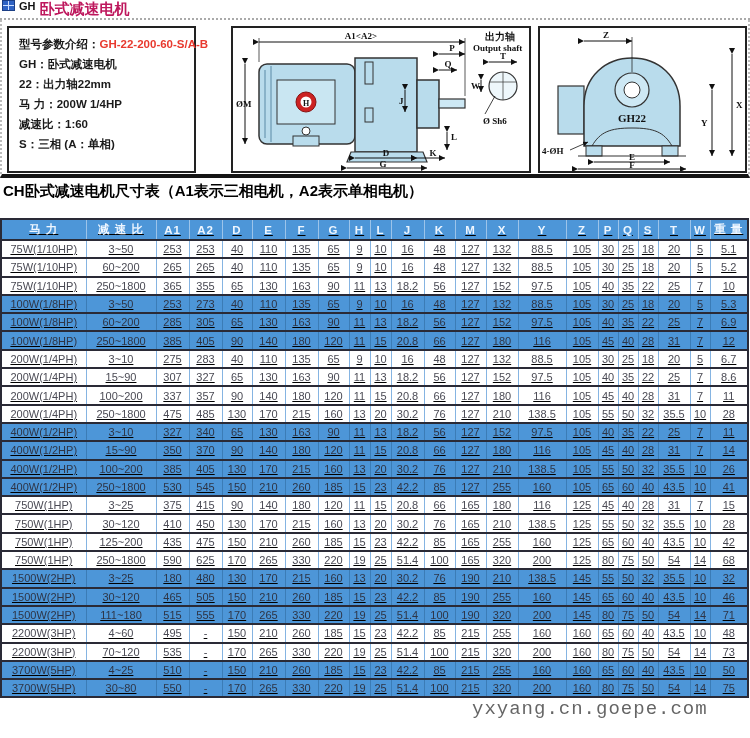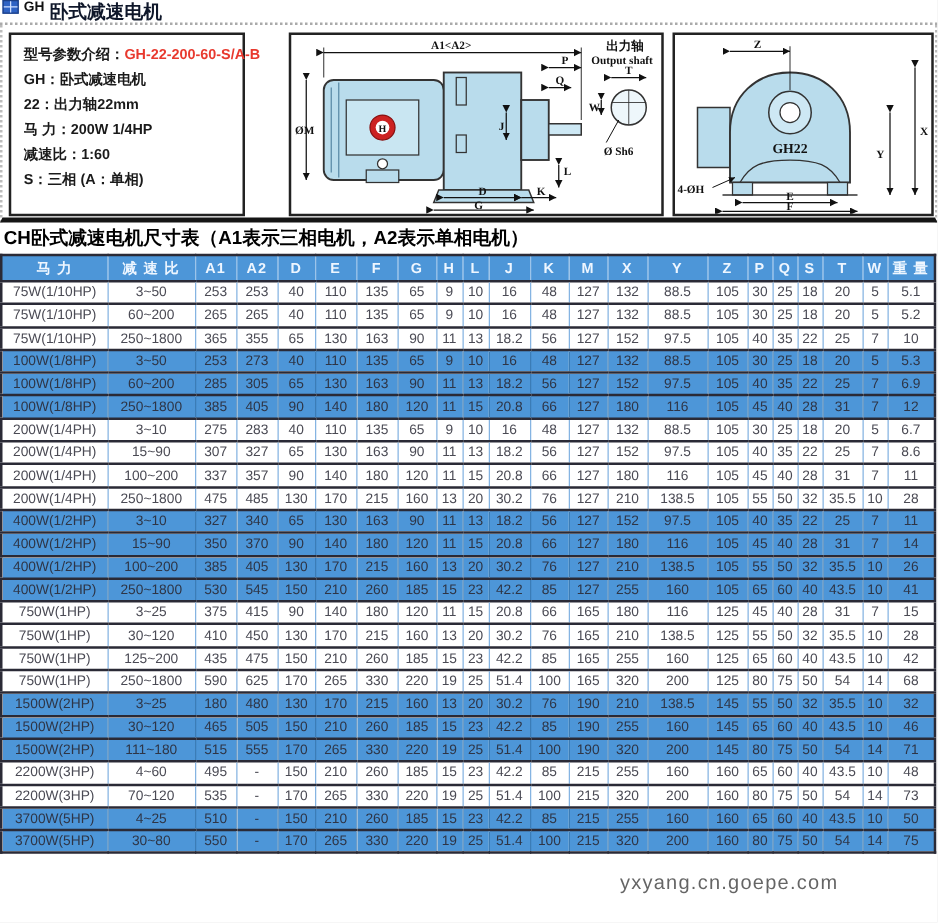--- a/index.html
+++ b/index.html
@@ -7,51 +7,51 @@
   .page { position:relative; width:750px; height:738px; background:#fff; overflow:hidden; }
 
   
   .titlebar { height:20px; display:flex; align-items:flex-start; gap:4px; padding-left:2px;
               border-bottom:2px dotted #aaa; }
   .grid-icon { width:13px; height:11px; background:#2f63c4; border:1px solid #1c3f85; position:relative; }
   .grid-icon::before, .grid-icon::after { content:""; position:absolute; background:#cfe0ff; }
   .grid-icon::before { left:5px; top:0; width:1px; height:100%; }
   .grid-icon::after { left:0; top:4px; width:100%; height:1px; }
   .brand { font-weight:bold; font-size:11px; color:#111; letter-spacing:0; }
-  .main-title { font-weight:bold; font-size:15px; color:#0f172a; }
+  .main-title { font-weight:bold; font-size:15px; color:#be185d; }
 
   
   .top-section { position:relative; height:158px; border-bottom:4px solid #151515;
                  border-left:2px dotted #bbb; border-right:2px dotted #bbb; }
   .param-box { position:absolute; left:5px; top:6px; width:189px; height:147px;
                border:2px solid #222; padding:6px 24px 0 10px; background:#fff; }
   .param-line { font-size:11.5px; color:#1a1a1a; line-height:20px; font-weight:bold; white-space:nowrap; }
   .param-model { color:#e8392e; }
   .diagram-box { position:absolute; top:6px; border:2px solid #222; background:#fff; }
   .diagram-box.side { left:229px; width:300px; height:147px; }
   .diagram-box.front { left:536px; width:209px; height:147px; }
   svg text { font-family:"Liberation Serif", serif; font-weight:bold; fill:#111; }
 
   
-  .table-title { height:25px; line-height:25px; font-size:15px; font-weight:bold; color:#000; padding-left:3px; }
+  .table-title { height:40px; line-height:25px; font-size:15px; font-weight:bold; color:#000; padding-left:3px; }
 
   
   .dim-table { width:606px; border-collapse:collapse; table-layout:fixed;
-               border:2px solid #2a2a36; }
+               border:2px solid #2a2a36;text-decoration:underline; }
   .dim-table th { background:#4d96d8; color:#eef6ff; font-size:11.5px; font-weight:bold;
                   height:21px; border-left:1px solid #9cc4ea; border-bottom:2px solid #2a2a36;
                   letter-spacing:1px; }
   .dim-table td { height:18.3px; text-align:center; font-size:11px; color:#4a4a54;
                   border-left:1px solid #85b4e2; border-top:2px solid #2a2a36;
                   white-space:nowrap; overflow:hidden; }
   .dim-table tr.shaded td { background:#4d96d8; color:#2e3546; border-left:1px solid #3b7cb6; }
 
   
-  .watermark { position:absolute; left:496px; top:698px; font-family:Liberation Sans, sans-serif;
-               font-size:16px; color:#3f3f3f; opacity:.8; letter-spacing:1px; z-index:5;
+  .watermark { position:absolute; left:472px; top:698px; font-family:Liberation Mono, monospace;
+               font-size:19px; color:#3f3f3f; opacity:.8; letter-spacing:1px; z-index:5;
                pointer-events:none; }
 </style>
 </head>
 <body>
 
 <div class="page">
 
   <div class="titlebar">
     <span class="grid-icon"></span>
     <span class="brand">GH</span>

